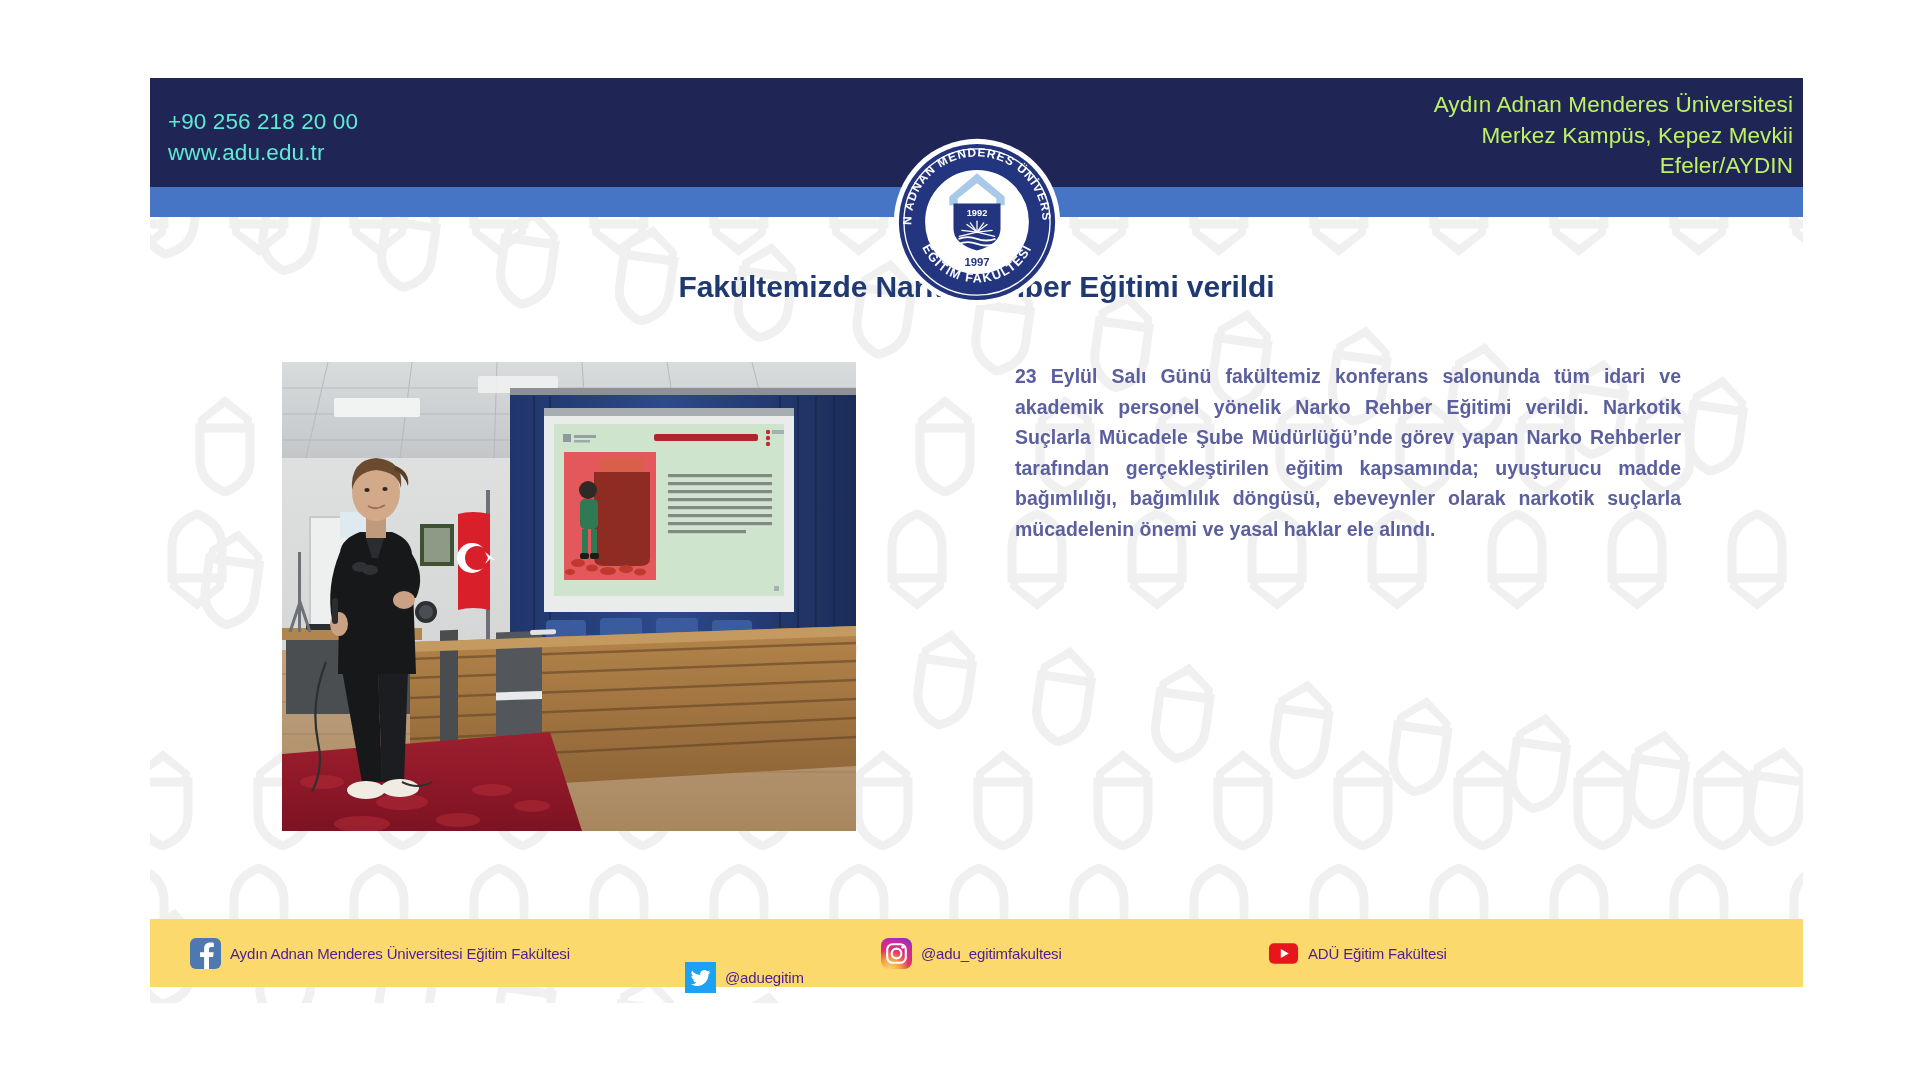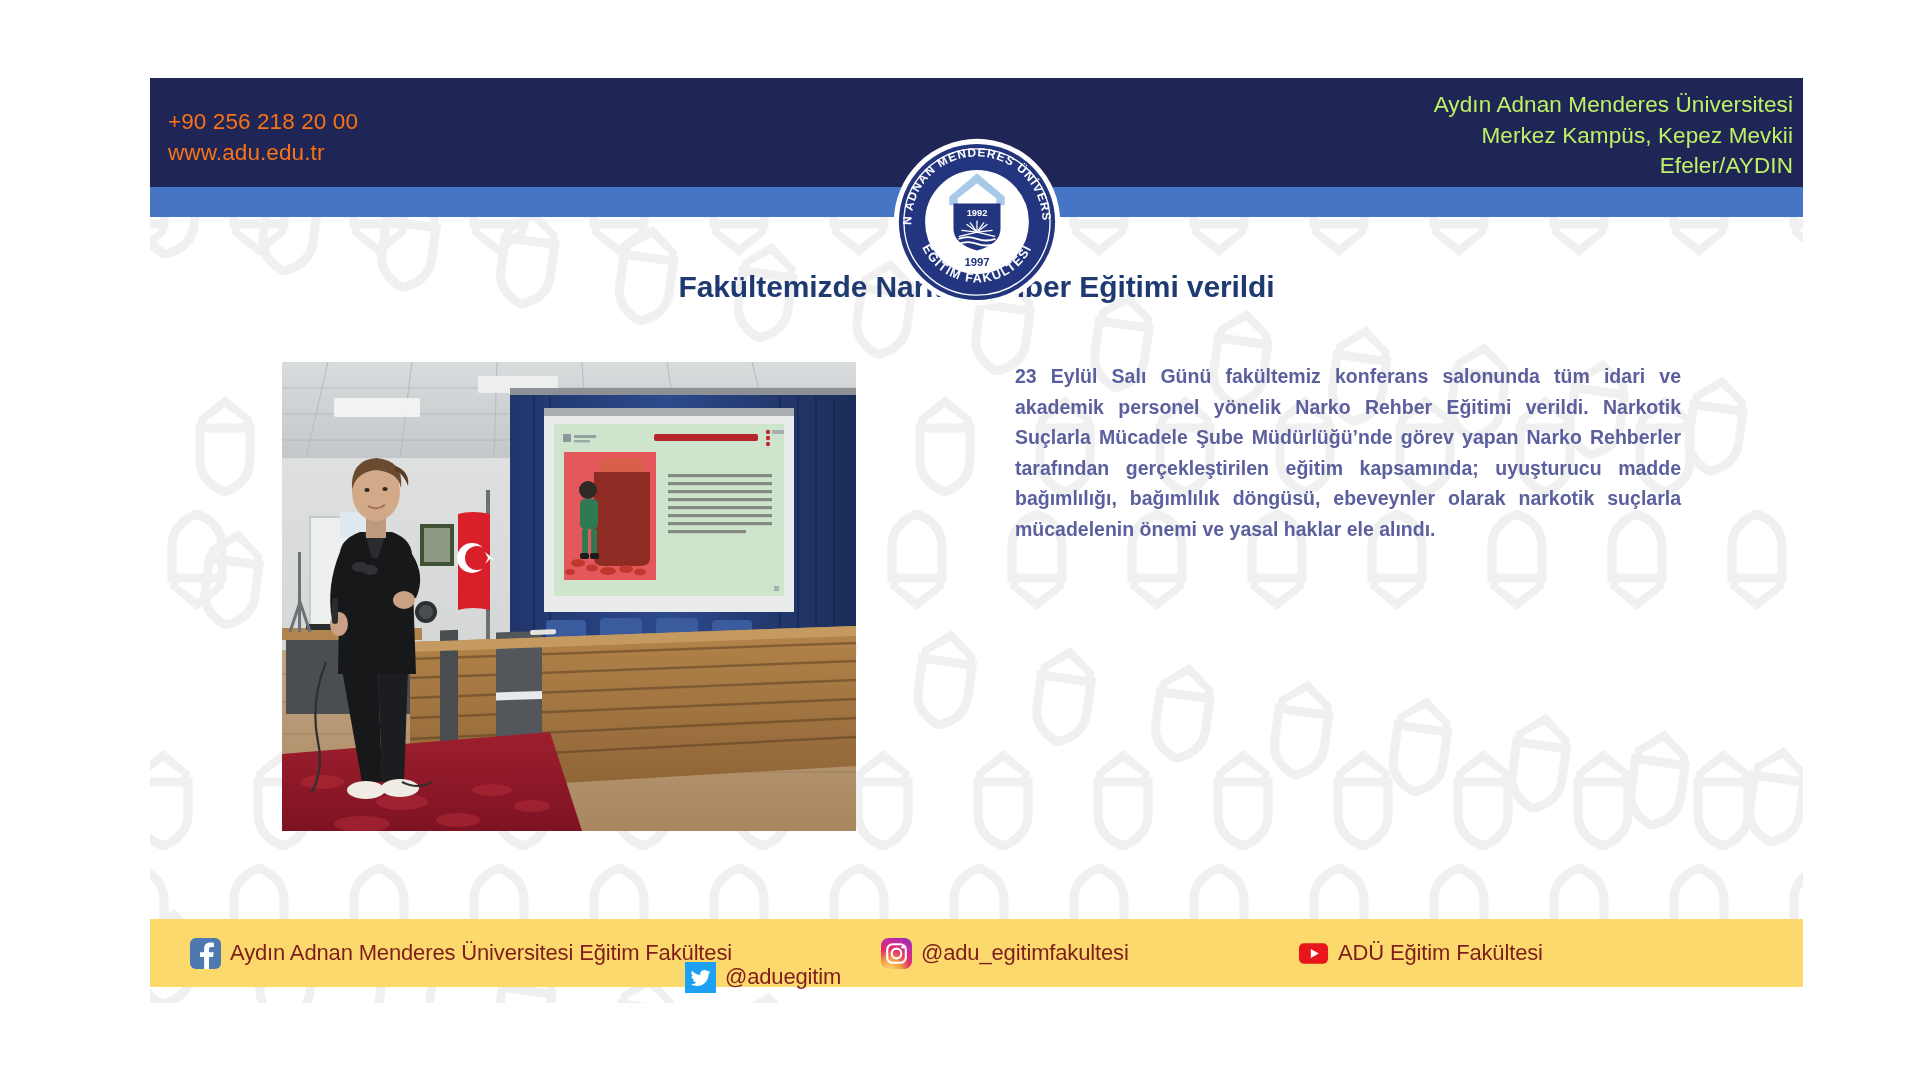--- a/index.html
+++ b/index.html
@@ -51,21 +51,21 @@
     top: 0;
     width: 100%;
     height: 109px;
     background: #1f2656;
     z-index: 3;
   }
   .topbar-left {
     position: absolute;
     left: 18px;
     top: 28px;
-    color: #f97316;
+    color: #5eead4;
     font-size: 22.5px;
     line-height: 31px;
     letter-spacing: 0.1px;
   }
   .topbar-right {
     position: absolute;
     right: 10px;
     top: 12px;
     color: #bef264;
     font-size: 22.5px;
@@ -164,29 +164,29 @@
     align-items: center;
     position: absolute;
   }
   .social .sicon {
     width: 31px;
     height: 31px;
     flex: 0 0 auto;
     margin-right: 9px;
   }
   .social .slabel {
-    font-size: 22px;
-    color: #7f1d1d;
+    font-size: 15px;
+    color: #4c1d95;
     white-space: nowrap;
     letter-spacing: -0.15px;
   }
   .s-fb { left: 40px; }
   .s-tw { left: 535px; margin-top: 48px; }
   .s-ig { left: 731px; }
-  .s-yt { left: 1148px; justify-content: space-between; }
+  .s-yt { left: 1118px; justify-content: space-between; }
 </style>
 </head>
 <body>
 
 <div class="poster">
 
   <div class="watermark" id="wm">
       <div class="wm-row" style="top:-40px;left:-30px;transform:rotate(0deg);">
         <svg class="wm-shield" viewBox="0 0 86 104" xmlns="http://www.w3.org/2000/svg">
           <path d="M43 4 L70 26 L70 34 L62 34 L62 29 L43 15 L24 29 L24 34 L16 34 L16 26 Z" fill="#f0f0f0"></path>

